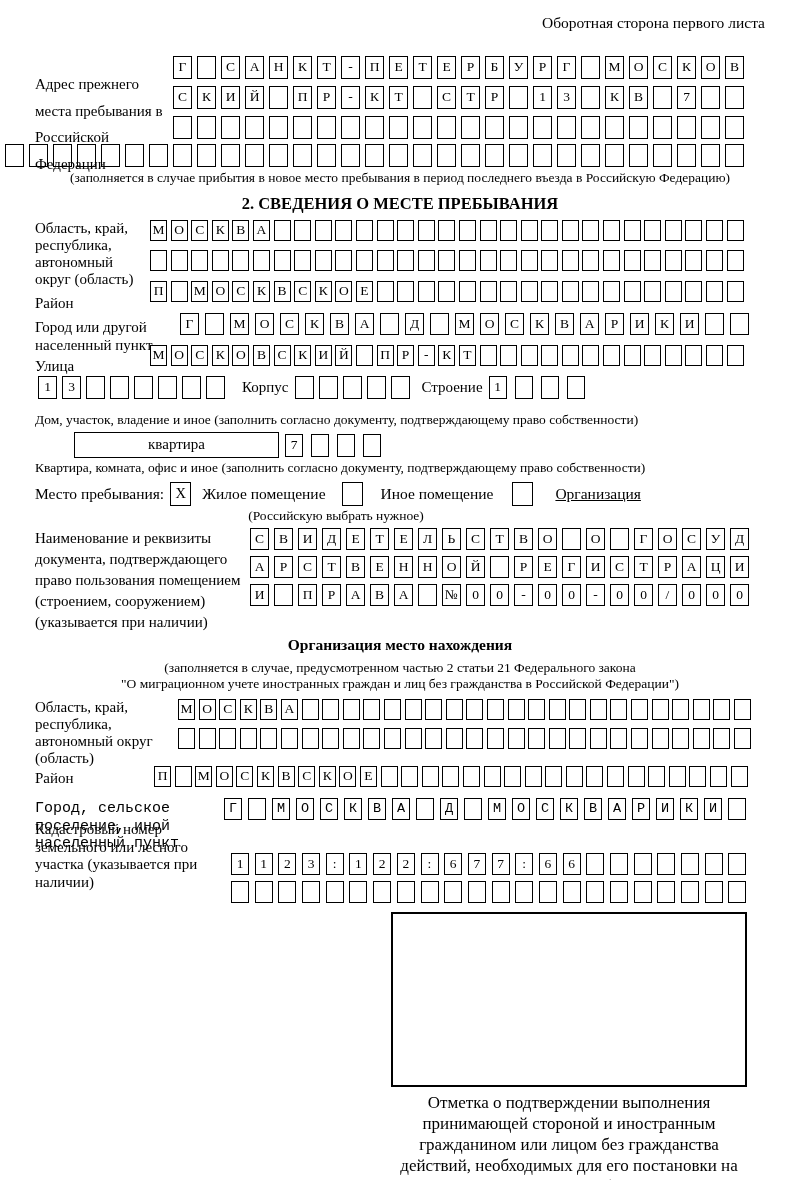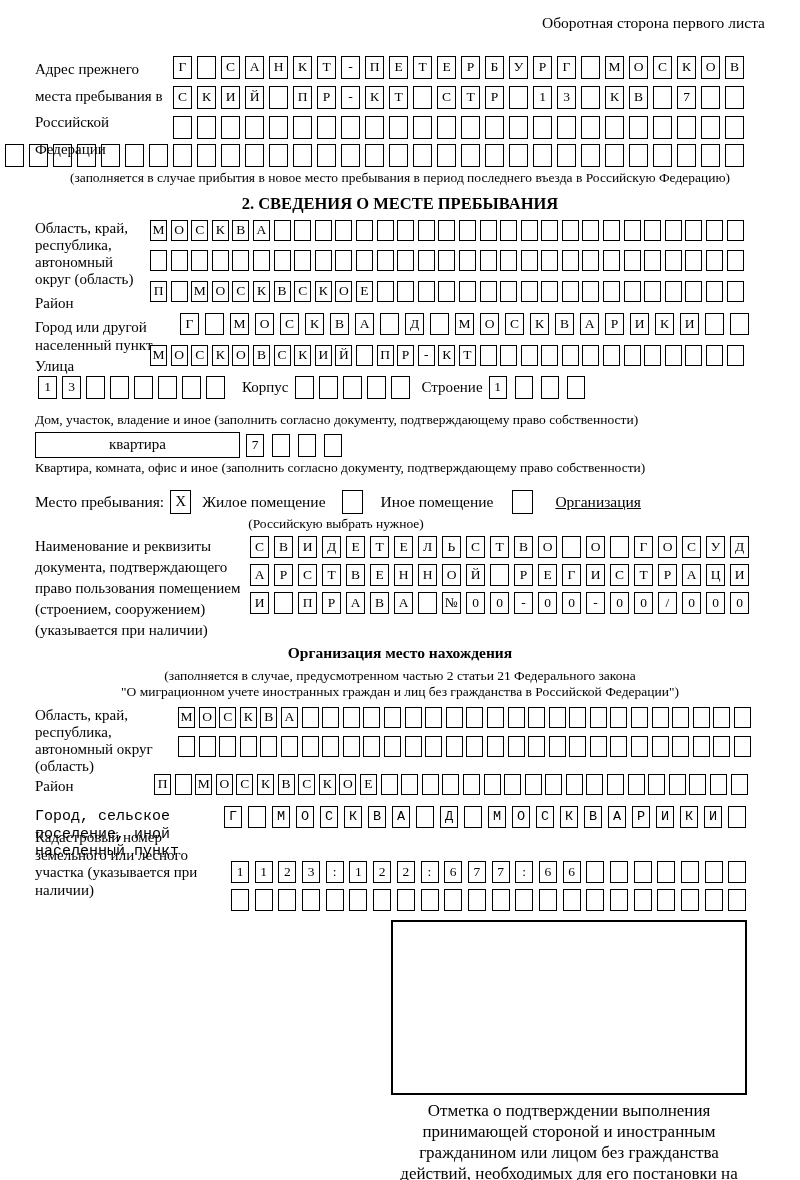--- a/index.html
+++ b/index.html
@@ -40,21 +40,21 @@
   .stamp-note{width:364px;text-align:center;font-size:17px;line-height:21px;margin-top:5px;}
 </style>
 </head>
 <body>
 
 <div class="page">
 
   <div class="side-note">Оборотная сторона первого листа</div>
 
   <div class="field">
-    <div class="flabel" style="width:138px;line-height:26.5px;">Адрес прежнего места пребывания в Российской Федерации</div>
+    <div class="flabel" style="width:138px;line-height:26.5px;margin-top:15px;">Адрес прежнего места пребывания в Российской Федерации</div>
     <div style="margin-left:138px;">
       <div class="boxrow a" style="margin-bottom:7px;">
           <span class="cell">Г</span>
           <span class="cell"></span>
           <span class="cell">С</span>
           <span class="cell">А</span>
           <span class="cell">Н</span>
           <span class="cell">К</span>
           <span class="cell">Т</span>
           <span class="cell">-</span>
@@ -355,32 +355,32 @@
     <div class="inline-label" style="margin-left:6px;margin-right:6px;">Строение</div>
     <div class="boxrow i">
         <span class="cell">1</span>
         <span class="cell"></span>
         <span class="cell"></span>
         <span class="cell"></span>
       </div>
   </div>
   <div class="caption" style="margin-top:12px;">Дом, участок, владение и иное (заполнить согласно документу, подтверждающему право собственности)</div>
 
-  <div class="hrow" style="margin-top:4px;">
+  <div class="hrow" style="margin-top:4px;margin-left:39px;">
     <div class="widebox" style="width:205px;">квартира</div>
     <div class="boxrow i" style="margin-left:6px;">
         <span class="cell">7</span>
         <span class="cell"></span>
         <span class="cell"></span>
         <span class="cell"></span>
       </div>
   </div>
   <div class="caption" style="margin-top:2px;">Квартира, комната, офис и иное (заполнить согласно документу, подтверждающему право собственности)</div>
 
-  <div class="stay" style="margin-top:14px;">
+  <div class="stay" style="margin-top:6px;">
     <span>Место пребывания:</span>
     <span class="chk" style="margin-left:6px;">X</span>
     <span style="margin-left:11px;">Жилое помещение</span>
     <span class="chk" style="margin-left:16px;"></span>
     <span style="margin-left:18px;">Иное помещение</span>
     <span class="chk" style="margin-left:19px;"></span>
     <span style="margin-left:22px;text-decoration:underline;">Организация</span>
   </div>
   <div class="caption" style="margin-top:2px;width:300px;margin-left:151px;text-align:center;">(Российскую выбрать нужное)</div>
 

